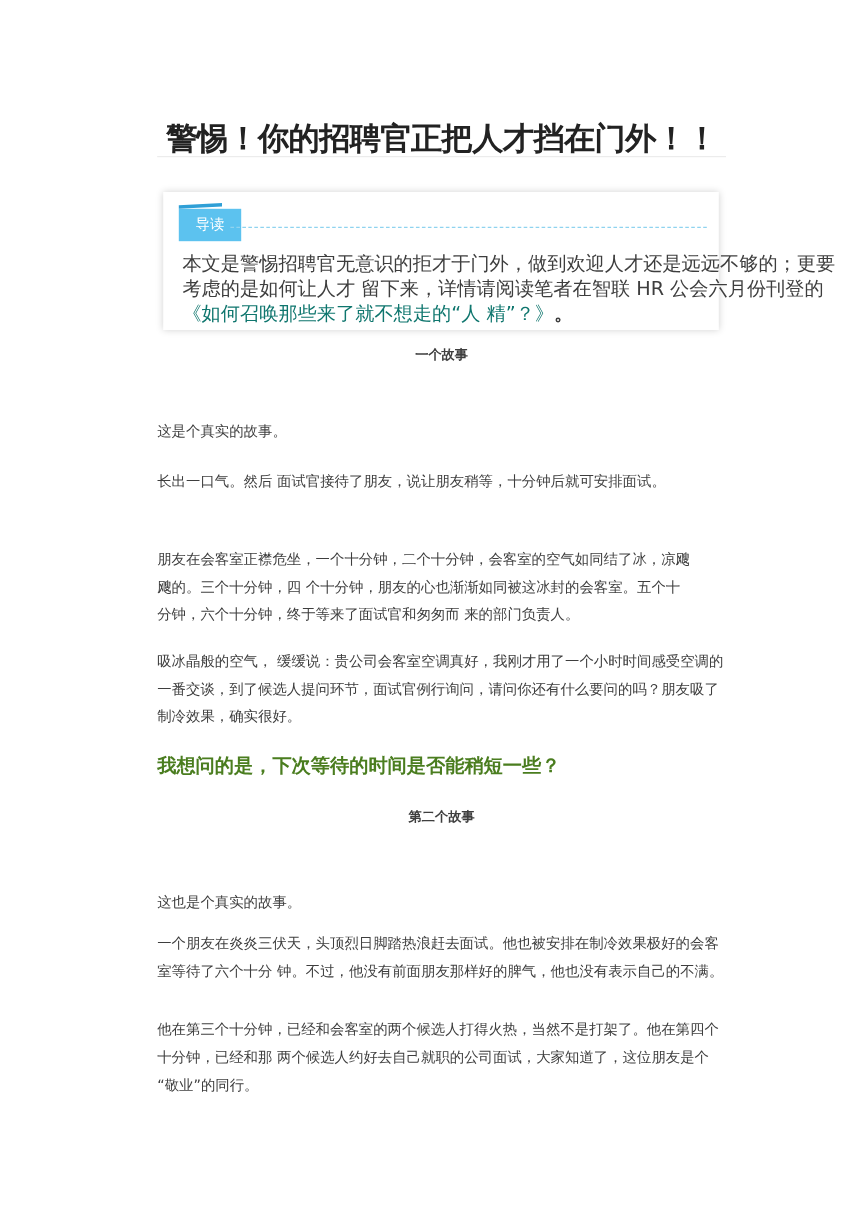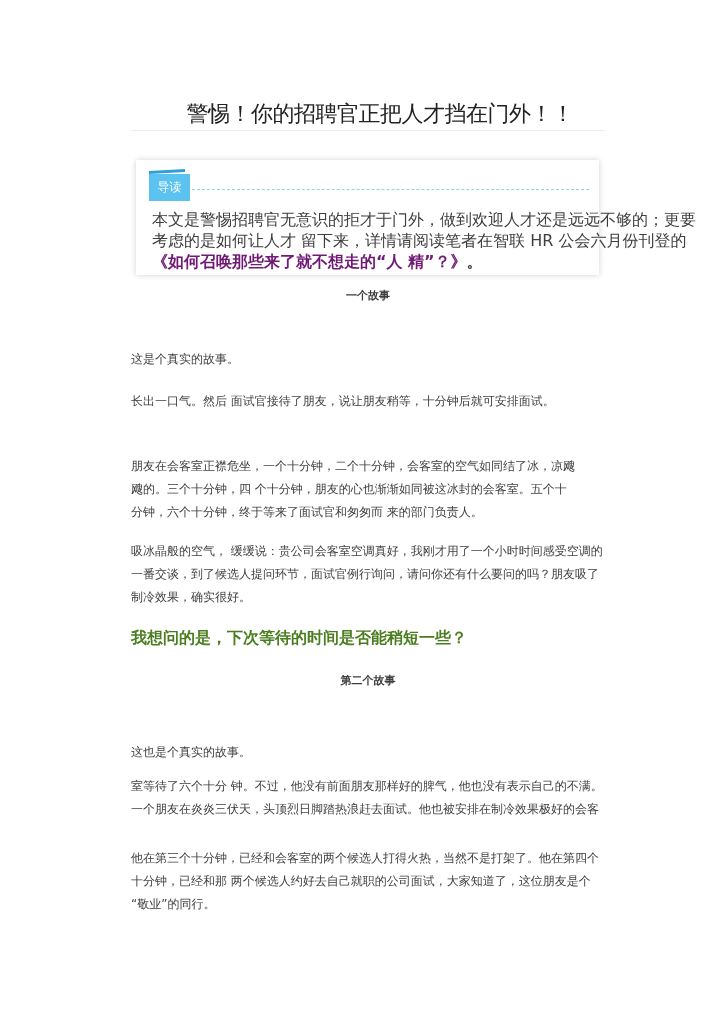--- a/index.html
+++ b/index.html
@@ -16,28 +16,28 @@
       color: #3e3e3e;
     }
     .page {
       position: absolute;
       left: 131px;
       top: 0;
       width: 474px;
     }
     .title {
       position: absolute;
-      left: 12px;
+      left: 0;
       top: 82px;
       width: 474px;
       text-align: center;
-      font-size: 22px;
+      font-size: 26px;
       line-height: 34px;
       color: #222222;
-      font-weight: normal;
+      font-weight: bold;
       letter-spacing: -0.5px;
       white-space: nowrap;
     }
     .title-rule {
       position: absolute;
       left: 0;
       top: 130px;
       width: 474px;
       height: 1px;
       background: #ececec;
@@ -49,21 +49,21 @@
       width: 463px;
       height: 115px;
       background: #ffffff;
       box-shadow: 0 0 6px rgba(0,0,0,0.18);
       box-sizing: border-box;
     }
     .intro-tag {
       position: absolute;
       left: 13px;
       top: 14px;
-      width: 41px;
+      width: 52px;
       height: 27px;
       background: #5cc2ef;
       color: #ffffff;
       font-size: 12px;
       line-height: 27px;
       text-align: center;
     }
     .intro-tag::before {
       content: "";
       position: absolute;
@@ -89,22 +89,22 @@
       width: 440px;
       font-size: 16px;
       line-height: 21px;
       color: #3e3e3e;
     }
     .intro-text p {
       margin: 0;
       white-space: nowrap;
     }
     .intro-link {
-      color: #701a75;
-      font-weight: bold;
+      color: #0f766e;
+      font-weight: normal;
     }
     .intro-link-wrap {
       font-weight: bold;
       color: #3e3e3e;
     }
     .section-heading {
       position: absolute;
       left: 0;
       width: 474px;
       text-align: center;
@@ -178,22 +178,22 @@
 
   <div class="highlight" style="top:628px;">我想问的是，下次等待的时间是否能稍短一些？</div>
 
   <div class="section-heading" style="top:671px;">第二个故事</div>
 
   <div class="para" style="top:742px;font-family:Liberation Mono, monospace;">
     <span class="line">这也是个真实的故事。</span>
   </div>
 
   <div class="para" style="top:775px;">
+    <span class="line">一个朋友在炎炎三伏天，头顶烈日脚踏热浪赶去面试。他也被安排在制冷效果极好的会客</span>
     <span class="line">室等待了六个十分  钟。不过，他没有前面朋友那样好的脾气，他也没有表示自己的不满。</span>
-    <span class="line">一个朋友在炎炎三伏天，头顶烈日脚踏热浪赶去面试。他也被安排在制冷效果极好的会客</span>
   </div>
 
   <div class="para" style="top:847px;">
     <span class="line">他在第三个十分钟，已经和会客室的两个候选人打得火热，当然不是打架了。他在第四个</span>
     <span class="line">十分钟，已经和那  两个候选人约好去自己就职的公司面试，大家知道了，这位朋友是个</span>
     <span class="line"> “敬业”的同行。</span>
   </div>
 
 </div>
 

